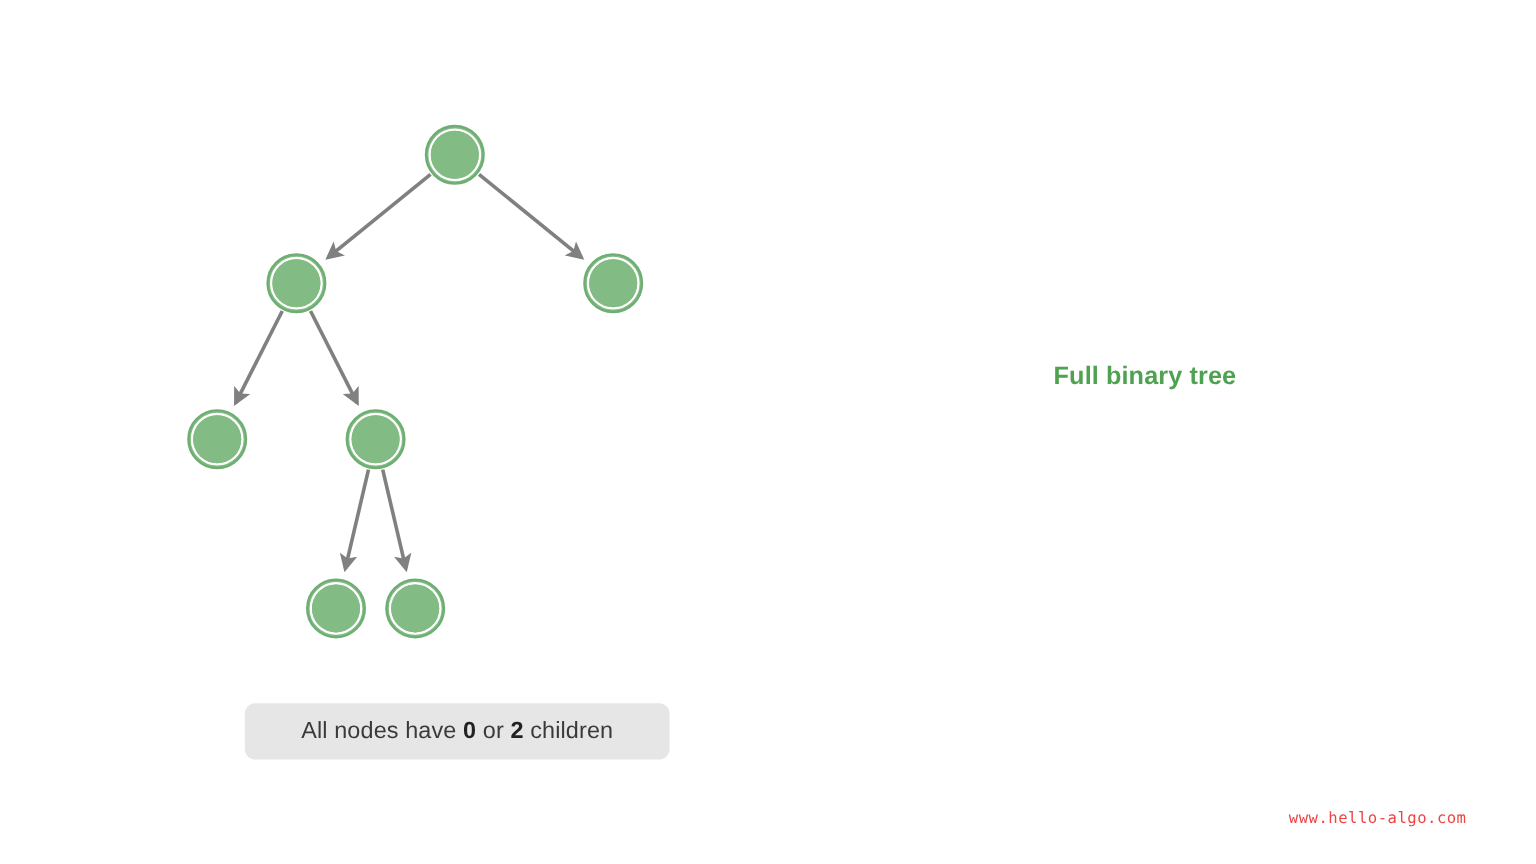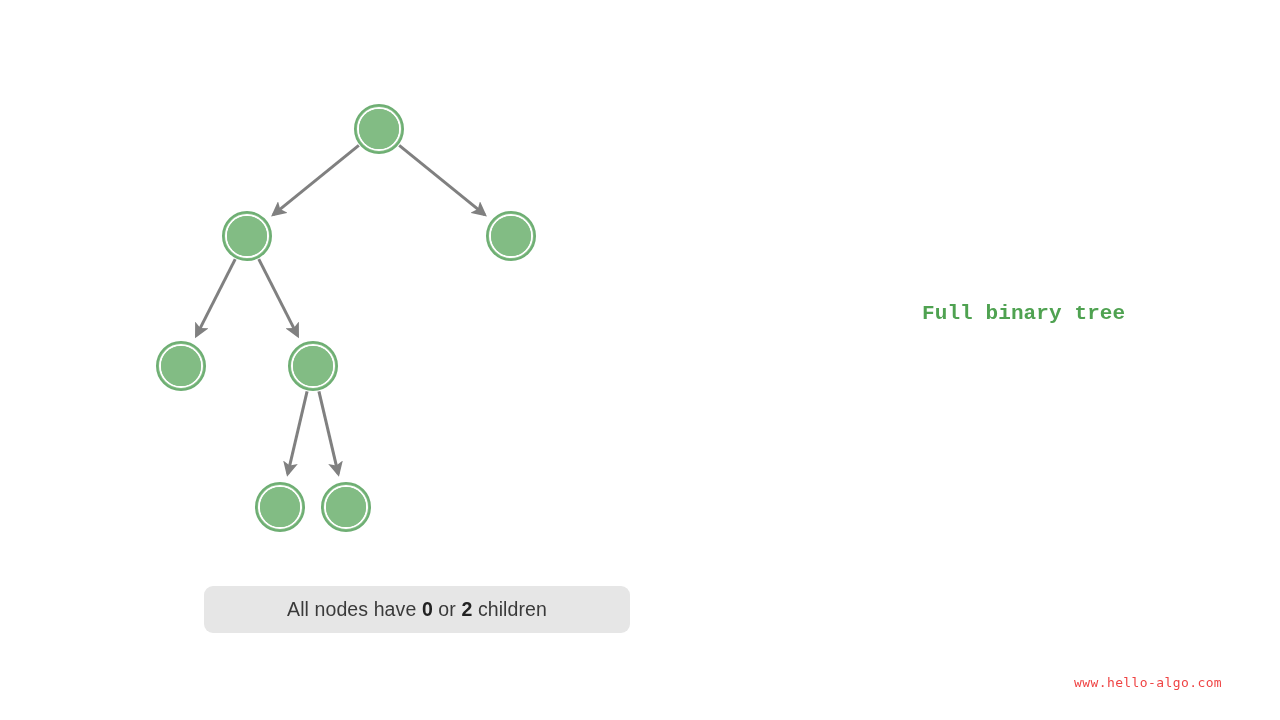--- a/index.html
+++ b/index.html
@@ -18,33 +18,32 @@
     position: absolute;
     top: 0;
     left: 0;
     width: 1280px;
     height: 720px;
   }
   .diagram-title {
     position: absolute;
     left: 878px;
     top: 302px;
-    font-family: Liberation Mono, monospace;
+    font-family: Liberation Sans, sans-serif;
     font-size: 21px;
     font-weight: bold;
     color: #4fa251;
     letter-spacing: 0.1px;
     white-space: nowrap;
-    margin-left: 44px;
   }
   .caption-box {
     position: absolute;
     left: 204px;
     top: 586px;
-    width: 426px;
+    width: 354px;
     height: 47px;
     background: #e6e6e6;
     border-radius: 9px;
     display: flex;
     align-items: center;
     justify-content: center;
     box-sizing: border-box;
   }
   .caption-text {
     font-family: "Liberation Sans", sans-serif;

